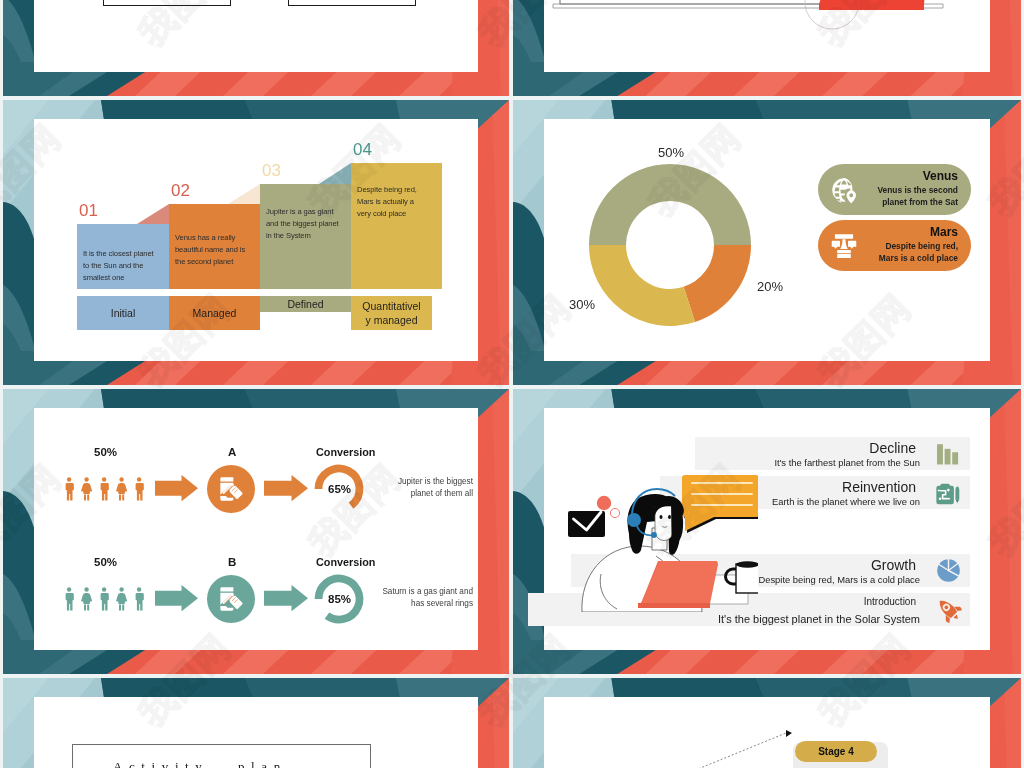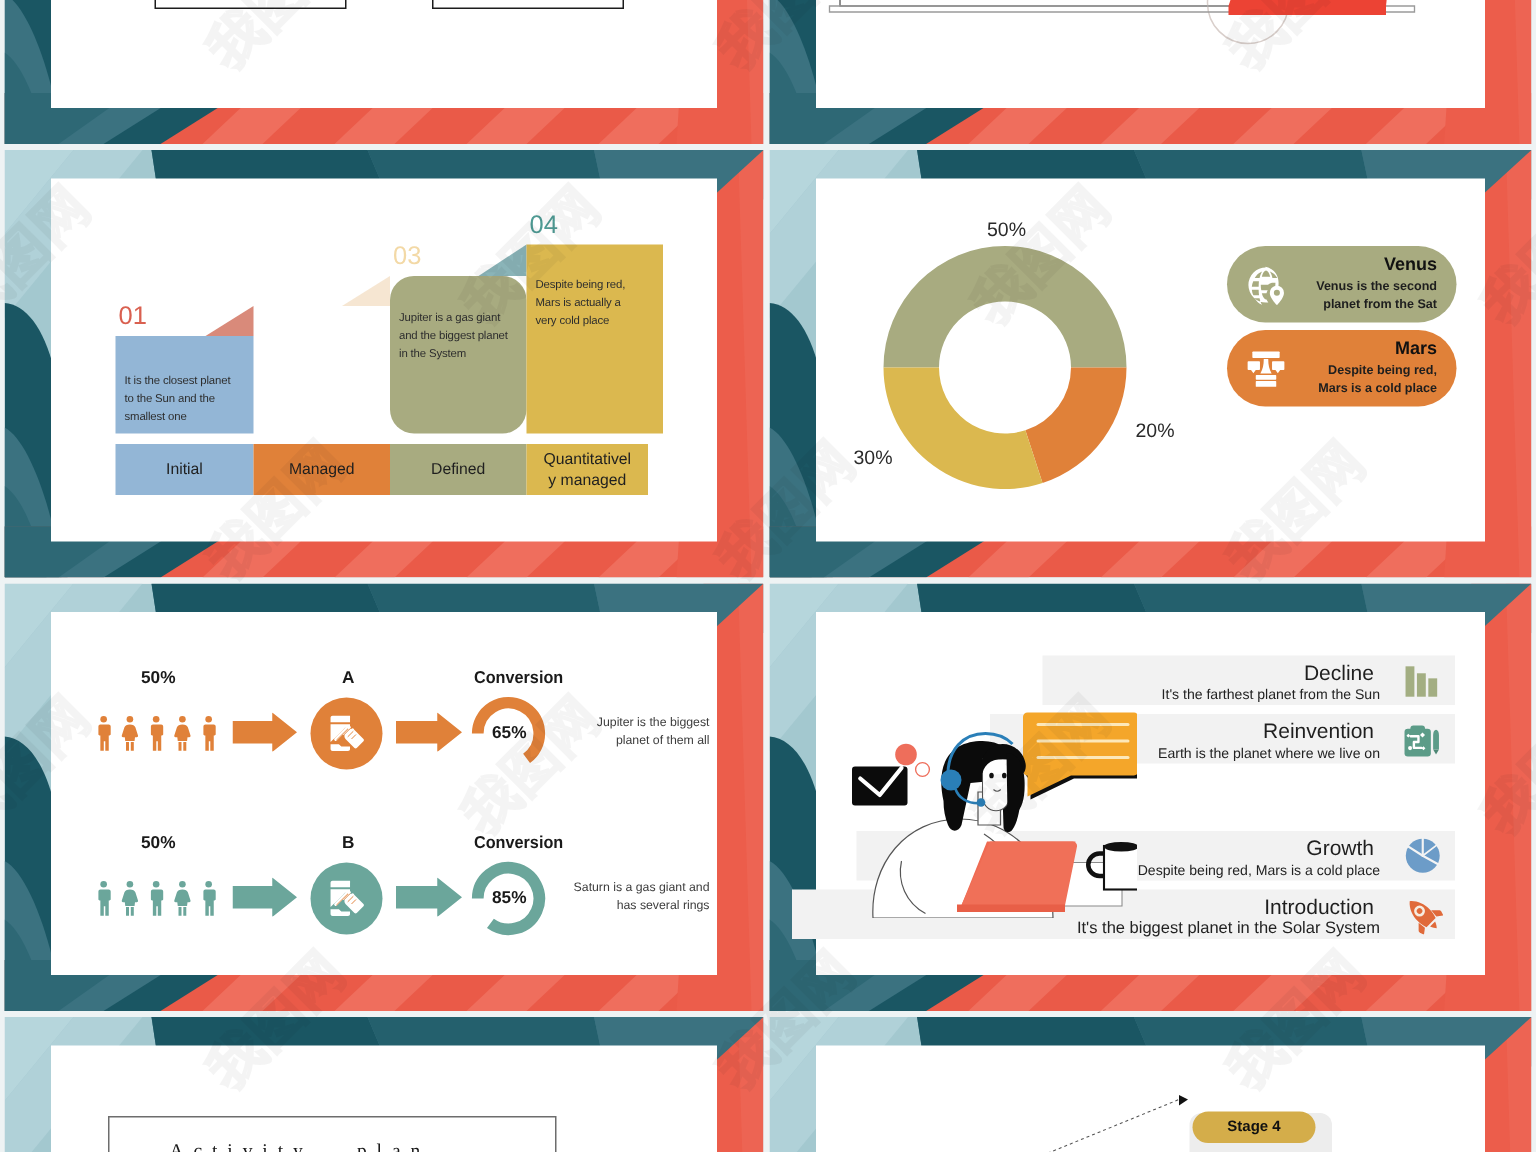--- a/index.html
+++ b/index.html
@@ -122,28 +122,32 @@
             <polygon points="226,65 226,85 194,85" fill="#f6e6d2"></polygon>
             <polygon points="317,44 317,65 285,65" fill="#8ab4b8"></polygon>
           </svg>
           <div style="position: absolute; left: 43px; top: 105px; width: 92px; height: 65px; background: rgb(147, 182, 214);">
             <div class="t" style="position: absolute; left: 2px; top: -23px; font-size: 17px; color: rgb(217, 96, 80); font-family: &quot;Liberation Sans&quot;, sans-serif; letter-spacing: 0px;">01</div>
             <div class="t" style="position: absolute; left: 6px; width: 74px; top: 24px; font-size: 7.6px; line-height: 11.8px; color: rgb(45, 45, 45); white-space: normal; letter-spacing: -0.1px;">It is the closest planet to the Sun and the smallest one</div>
           </div>
           <div style="position: absolute; left: 43px; top: 177px; width: 92px; height: 34px; background: rgb(147, 182, 214); display: flex; align-items: center; justify-content: center;">
             <div class="t" style="position: static; font-size: 10.5px; color: rgb(31, 31, 31); text-align: center; white-space: normal; line-height: 14.5px; width: 100%;">Initial</div>
           </div>
+          <div style="position: absolute; left: 135px; top: 85px; width: 91px; height: 85px; background: rgb(224, 129, 57);">
+            <div class="t" style="position: absolute; left: 2px; top: -23px; font-size: 17px; color: rgb(212, 96, 79); font-family: &quot;Liberation Sans&quot;, sans-serif; letter-spacing: 0px;">02</div>
+            <div class="t" style="position: absolute; left: 6px; width: 74px; top: 28px; font-size: 7.6px; line-height: 11.8px; color: rgb(45, 45, 45); white-space: normal; letter-spacing: -0.1px;">Venus has a really beautiful name and is the second planet</div>
+          </div>
           <div style="position: absolute; left: 135px; top: 177px; width: 91px; height: 34px; background: rgb(224, 129, 57); display: flex; align-items: center; justify-content: center;">
             <div class="t" style="position: static; font-size: 10.5px; color: rgb(31, 31, 31); text-align: center; white-space: normal; line-height: 14.5px; width: 100%;">Managed</div>
           </div>
-          <div style="position: absolute; left: 226px; top: 65px; width: 91px; height: 105px; background: rgb(168, 171, 128); border-radius: 16px;">
+          <div style="position: absolute; left: 226px; top: 65px; width: 91px; height: 105px; background: rgb(168, 171, 128);">
             <div class="t" style="position: absolute; left: 2px; top: -23px; font-size: 17px; color: rgb(243, 217, 166); font-family: &quot;Liberation Sans&quot;, sans-serif; letter-spacing: 0px;">03</div>
             <div class="t" style="position: absolute; left: 6px; width: 76px; top: 22px; font-size: 7.6px; line-height: 11.8px; color: rgb(45, 45, 45); white-space: normal; letter-spacing: -0.1px;">Jupiter is a gas giant and the biggest planet in the System</div>
           </div>
-          <div style="position: absolute; left: 226px; top: 177px; width: 91px; height: 34px; background: rgb(168, 171, 128); display: flex; align-items: center; justify-content: center;">
+          <div style="position: absolute; left: 226px; top: 177px; width: 91px; height: 16px; background: rgb(168, 171, 128); display: flex; align-items: center; justify-content: center;">
             <div class="t" style="position: static; font-size: 10.5px; color: rgb(31, 31, 31); text-align: center; white-space: normal; line-height: 14.5px; width: 100%;">Defined</div>
           </div>
           <div style="position: absolute; left: 317px; top: 44px; width: 91px; height: 126px; background: rgb(219, 184, 79);">
             <div class="t" style="position: absolute; left: 2px; top: -23px; font-size: 17px; color: rgb(78, 155, 148); font-family: &quot;Liberation Sans&quot;, sans-serif; letter-spacing: 0px;">04</div>
             <div class="t" style="position: absolute; left: 6px; width: 66px; top: 21px; font-size: 7.6px; line-height: 11.8px; color: rgb(45, 45, 45); white-space: normal; letter-spacing: -0.1px;">Despite being red, Mars is actually a very cold place</div>
           </div>
           <div style="position: absolute; left: 317px; top: 177px; width: 81px; height: 34px; background: rgb(219, 184, 79); display: flex; align-items: center; justify-content: center;">
             <div class="t" style="position: static; font-size: 10.5px; color: rgb(31, 31, 31); text-align: center; white-space: normal; line-height: 14.5px; width: 66px; margin: 0px auto;">Quantitativel y managed</div>
           </div>
         </div>
@@ -417,21 +421,21 @@
    <circle cx="16" cy="16" r="13.4" fill="#6c9cc8"></circle>
    <g stroke="#f4f4f4" stroke-width="1.7" stroke-linecap="round">
      <line x1="16" y1="16" x2="16" y2="2.6"></line>
      <line x1="16" y1="16" x2="4.4" y2="8.6"></line>
      <line x1="16" y1="16" x2="27.8" y2="22.5"></line>
      <path d="M16 16 27 7.6" stroke-width="1.4"></path>
    </g>
   </svg></div>
         </div>
         <div style="position: absolute; left: 15px; top: 204px; width: 442px; height: 33px; background: rgb(242, 242, 242);">
-          <div class="t" style="right: 54px; top: 3px; font-size: 14px; color: rgb(31, 31, 31); text-align: right;">Introduction</div>
+          <div class="t" style="right: 54px; top: 3px; font-size: 10px; color: rgb(31, 31, 31); text-align: right;">Introduction</div>
           <div class="t" style="right: 50px; top: 20px; font-size: 11px; color: rgb(34, 34, 34); text-align: right;">It's the biggest planet in the Solar System</div>
           <div style="position: absolute; right: 8px; top: 3px; width: 27px; height: 27px;"><svg viewBox="0 0 32 32" width="100%" height="100%">
    <g fill="#e06a3a" transform="rotate(-45 16 16)">
      <path d="M16 1.4c4.3 3.6 6.6 9.4 6.6 15.6 0 3-0.5 5.8-1.5 8.3H10.9c-1-2.5-1.5-5.3-1.5-8.3 0-6.2 2.3-12 6.6-15.6Z"></path>
      <circle cx="16" cy="12.4" r="4.3" fill="#f6ece0"></circle>
      <circle cx="16" cy="12.4" r="2.2" fill="#e06a3a"></circle>
      <path d="M9.0 18.4 4.6 22.8c-0.5 0.5-0.7 1.3-0.5 2l1.1 3.4 4.4-3.4Z"></path>
      <path d="M23.0 18.4l4.4 4.4c0.5 0.5 0.7 1.3 0.5 2l-1.1 3.4-4.4-3.4Z"></path>
      <path d="M13.2 27.0c0.8 2.0 1.8 3.6 2.8 4.6 1-1 2-2.6 2.8-4.6Z"></path>
    </g>

